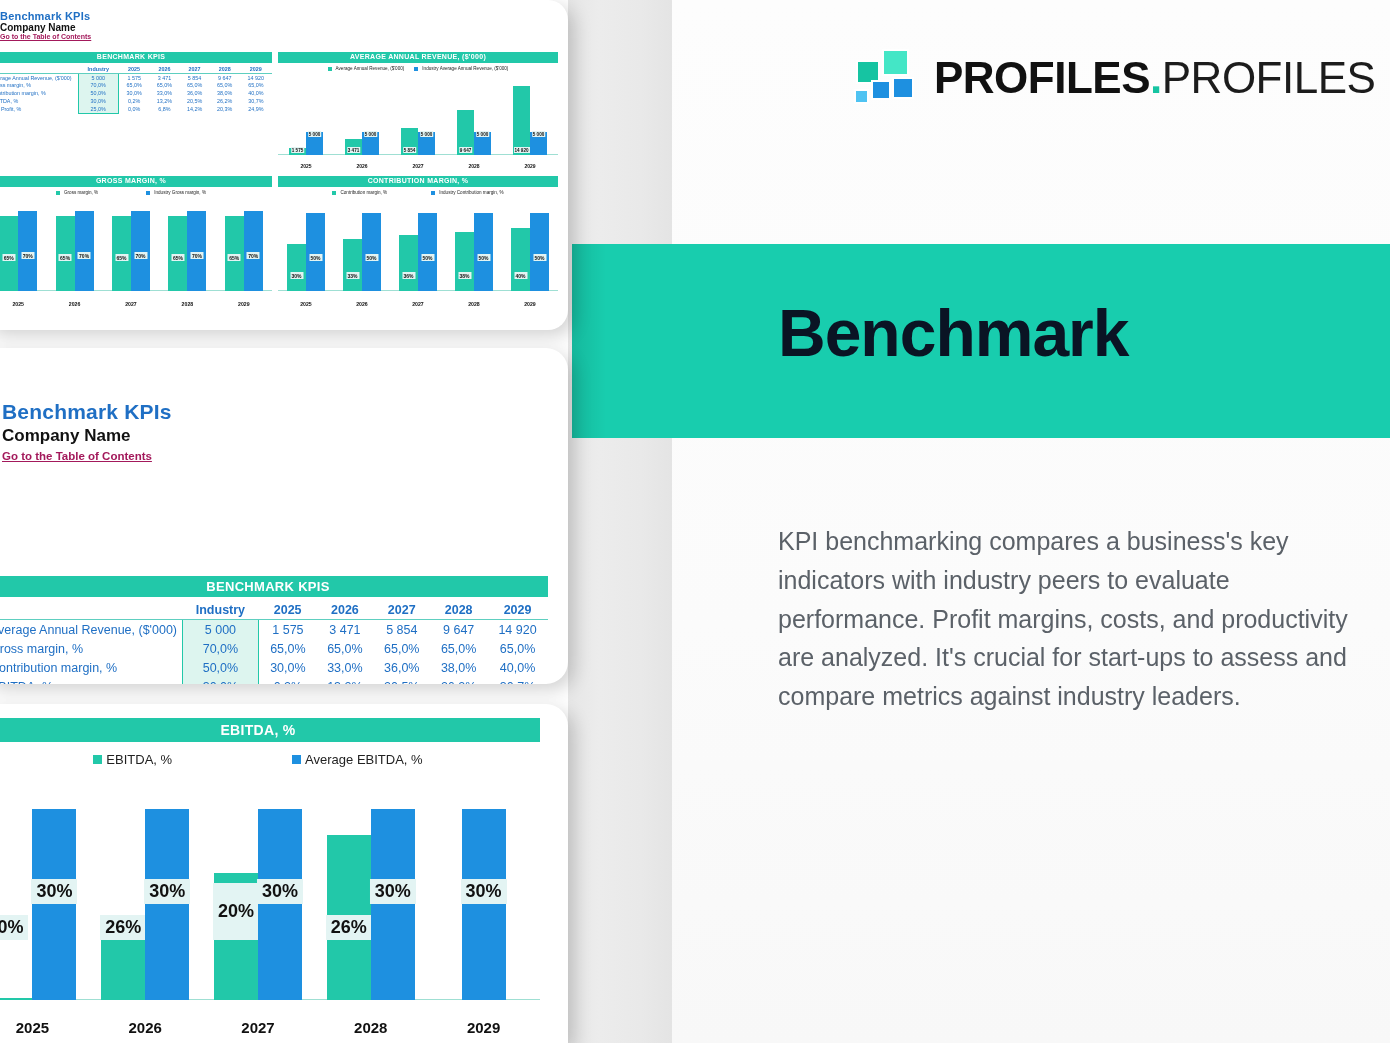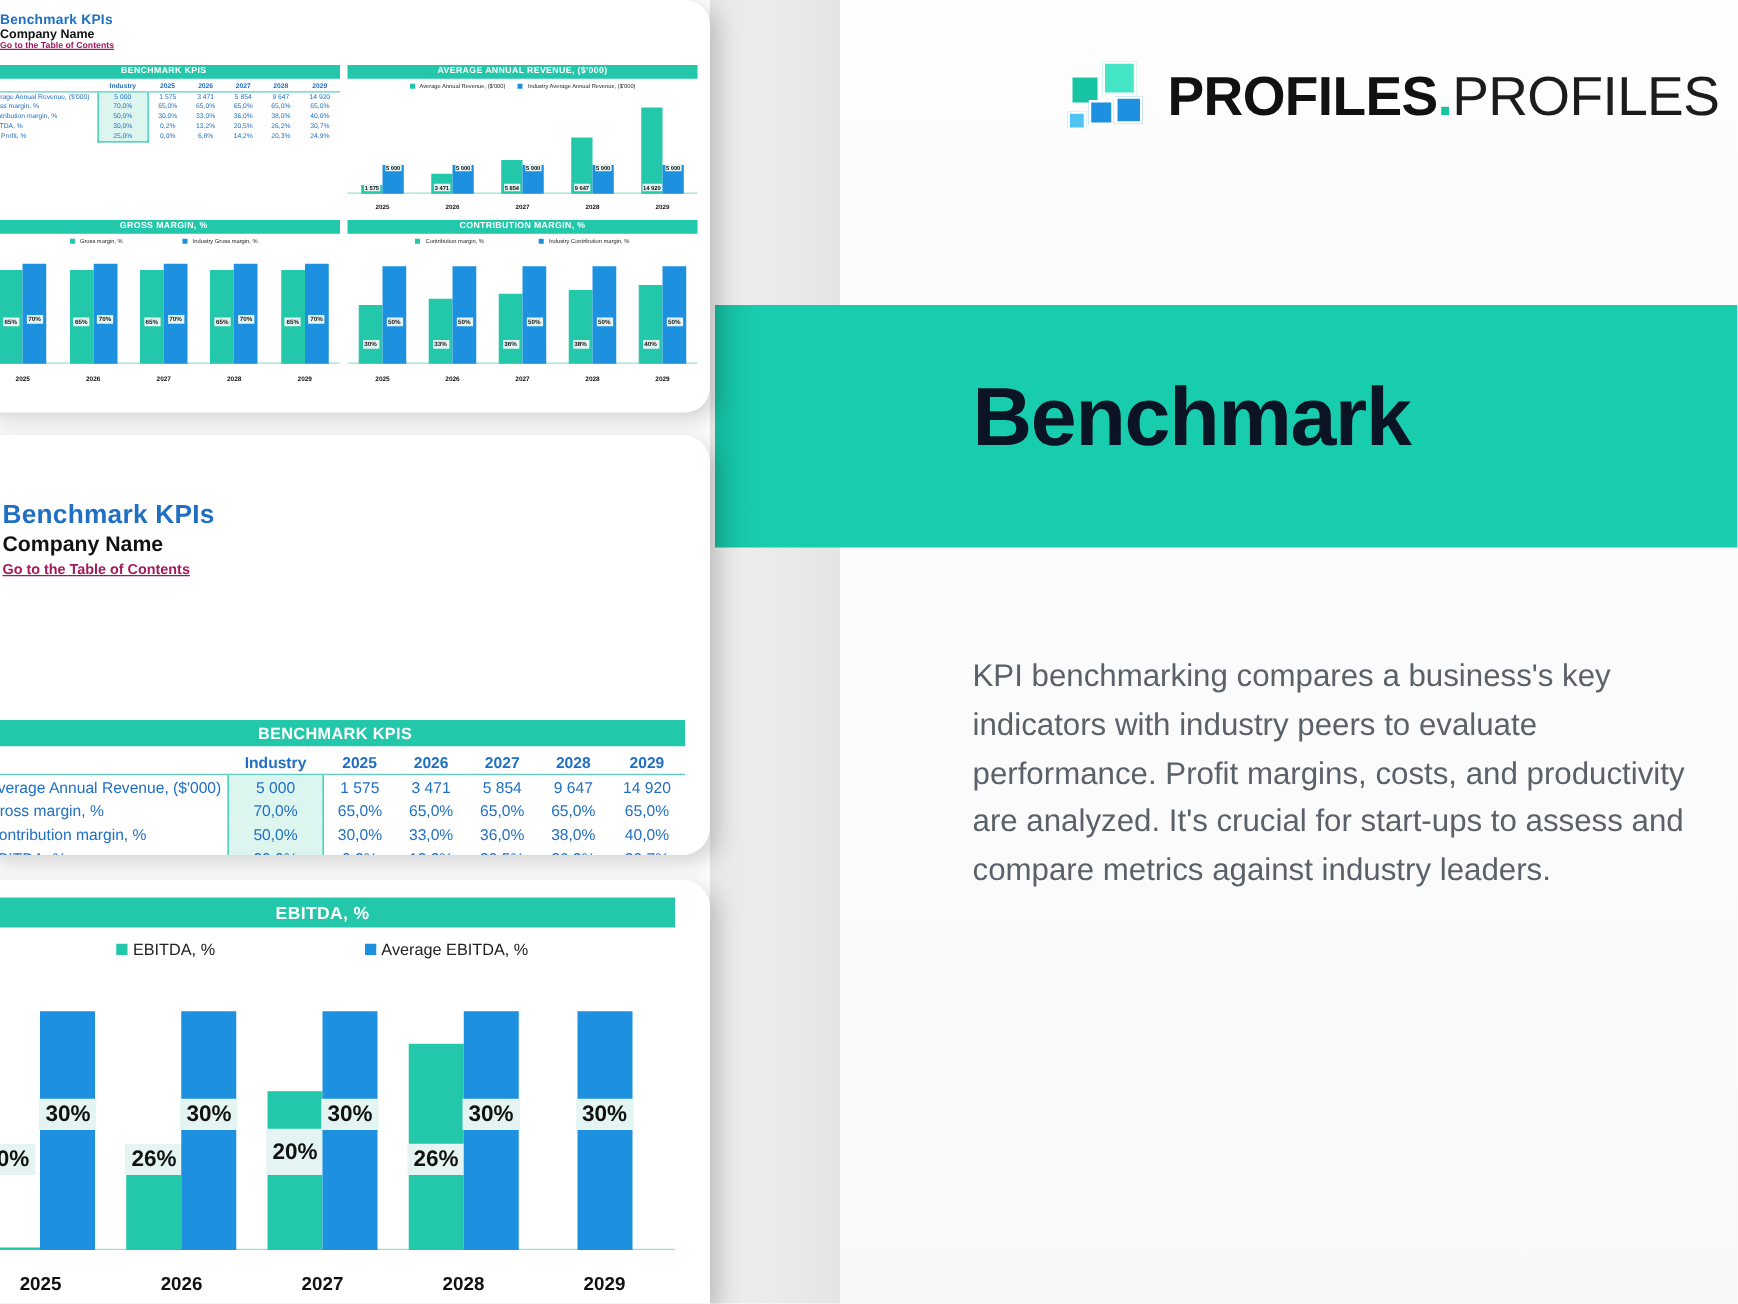--- a/index.html
+++ b/index.html
@@ -462,21 +462,21 @@
           <div class="bar teal" style="width:44px;height:82.72727272727272px;margin-right:0px;">
             <span class="dlabel" style="bottom:60px;font-size:18px;padding:2px 5px;">26%</span>
           </div>
           <div class="bar blue" style="width:44px;height:190.9090909090909px;">
             <span class="dlabel" style="bottom:96px;font-size:18px;padding:2px 5px;">30%</span>
           </div>
         </div>
         <div class="xlab" style="left:112.79999999999998px;width:112.8px;font-size:15px;">2026</div>
         <div class="grp" style="left:238px;bottom:36px;width:88px;height:210px;">
           <div class="bar teal" style="width:44px;height:127.27272727272728px;margin-right:0px;">
-            <span class="dlabel" style="bottom:60px;font-size:18px;padding:8px 5px;">20%</span>
+            <span class="dlabel" style="bottom:60px;font-size:18px;padding:18px 5px;">20%</span>
           </div>
           <div class="bar blue" style="width:44px;height:190.9090909090909px;">
             <span class="dlabel" style="bottom:96px;font-size:18px;padding:2px 5px;">30%</span>
           </div>
         </div>
         <div class="xlab" style="left:225.6px;width:112.8px;font-size:15px;">2027</div>
         <div class="grp" style="left:350.79999999999995px;bottom:36px;width:88px;height:210px;">
           <div class="bar teal" style="width:44px;height:165.45454545454544px;margin-right:0px;">
             <span class="dlabel" style="bottom:60px;font-size:18px;padding:2px 5px;">26%</span>
           </div>

